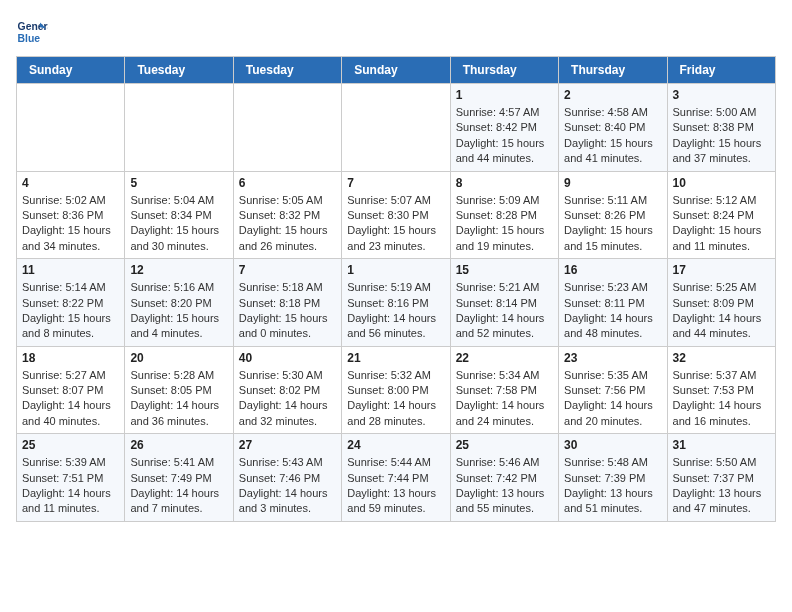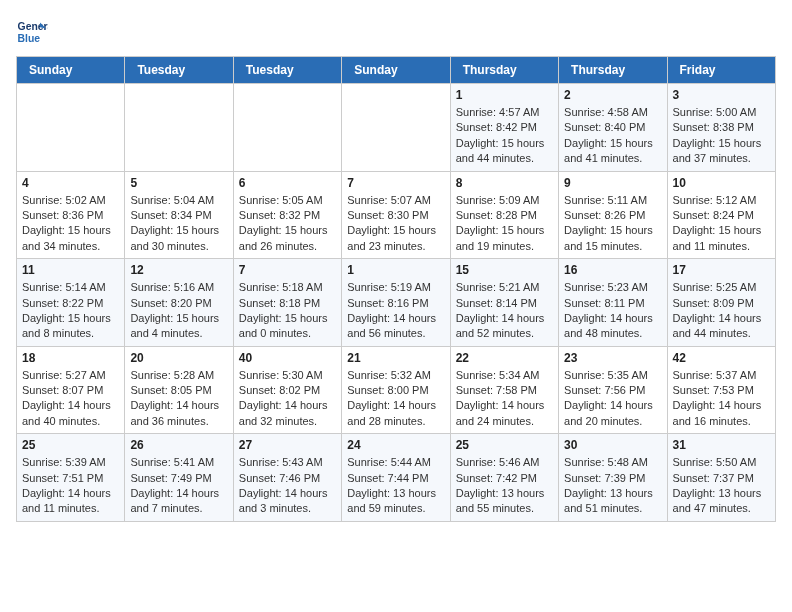--- a/index.html
+++ b/index.html
@@ -213,21 +213,21 @@
         </td>
         <td>
           <div class="day-num">22</div>
           <div class="day-info">Sunrise: 5:34 AM<br>Sunset: 7:58 PM<br>Daylight: 14 hours<br>and 24 minutes.</div>
         </td>
         <td>
           <div class="day-num">23</div>
           <div class="day-info">Sunrise: 5:35 AM<br>Sunset: 7:56 PM<br>Daylight: 14 hours<br>and 20 minutes.</div>
         </td>
         <td>
-          <div class="day-num">42</div>
+          <div class="day-num">32</div>
           <div class="day-info">Sunrise: 5:37 AM<br>Sunset: 7:53 PM<br>Daylight: 14 hours<br>and 16 minutes.</div>
         </td>
       </tr>
       <tr>
         <td>
           <div class="day-num">25</div>
           <div class="day-info">Sunrise: 5:39 AM<br>Sunset: 7:51 PM<br>Daylight: 14 hours<br>and 11 minutes.</div>
         </td>
         <td>
           <div class="day-num">26</div>

